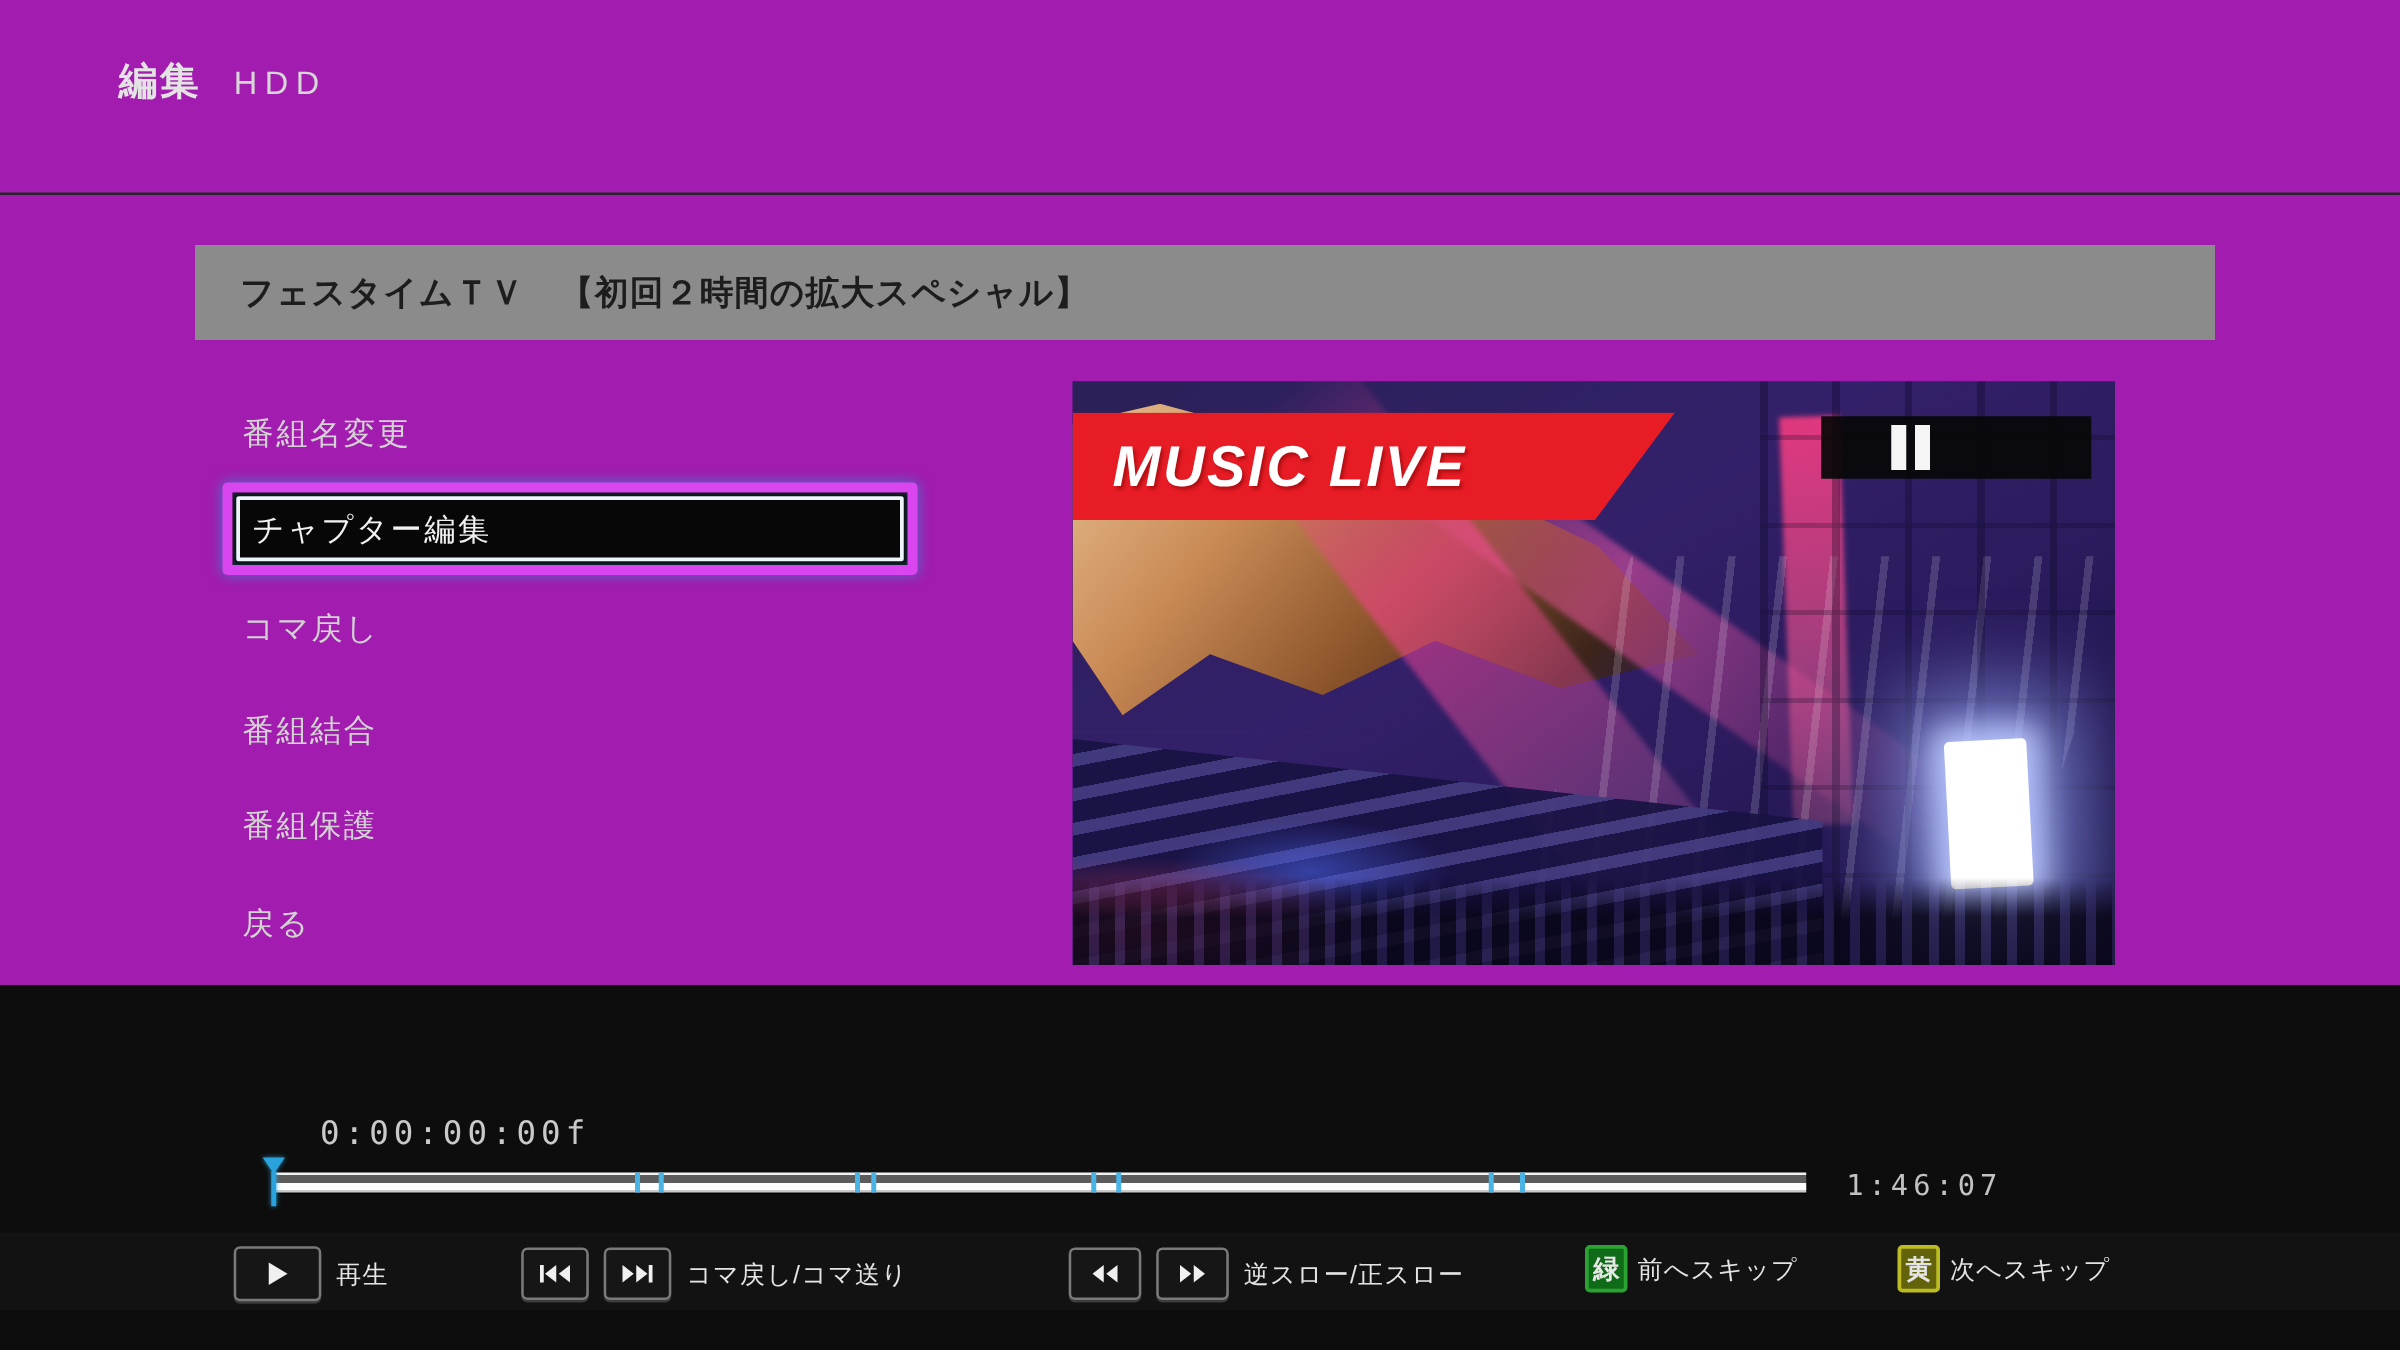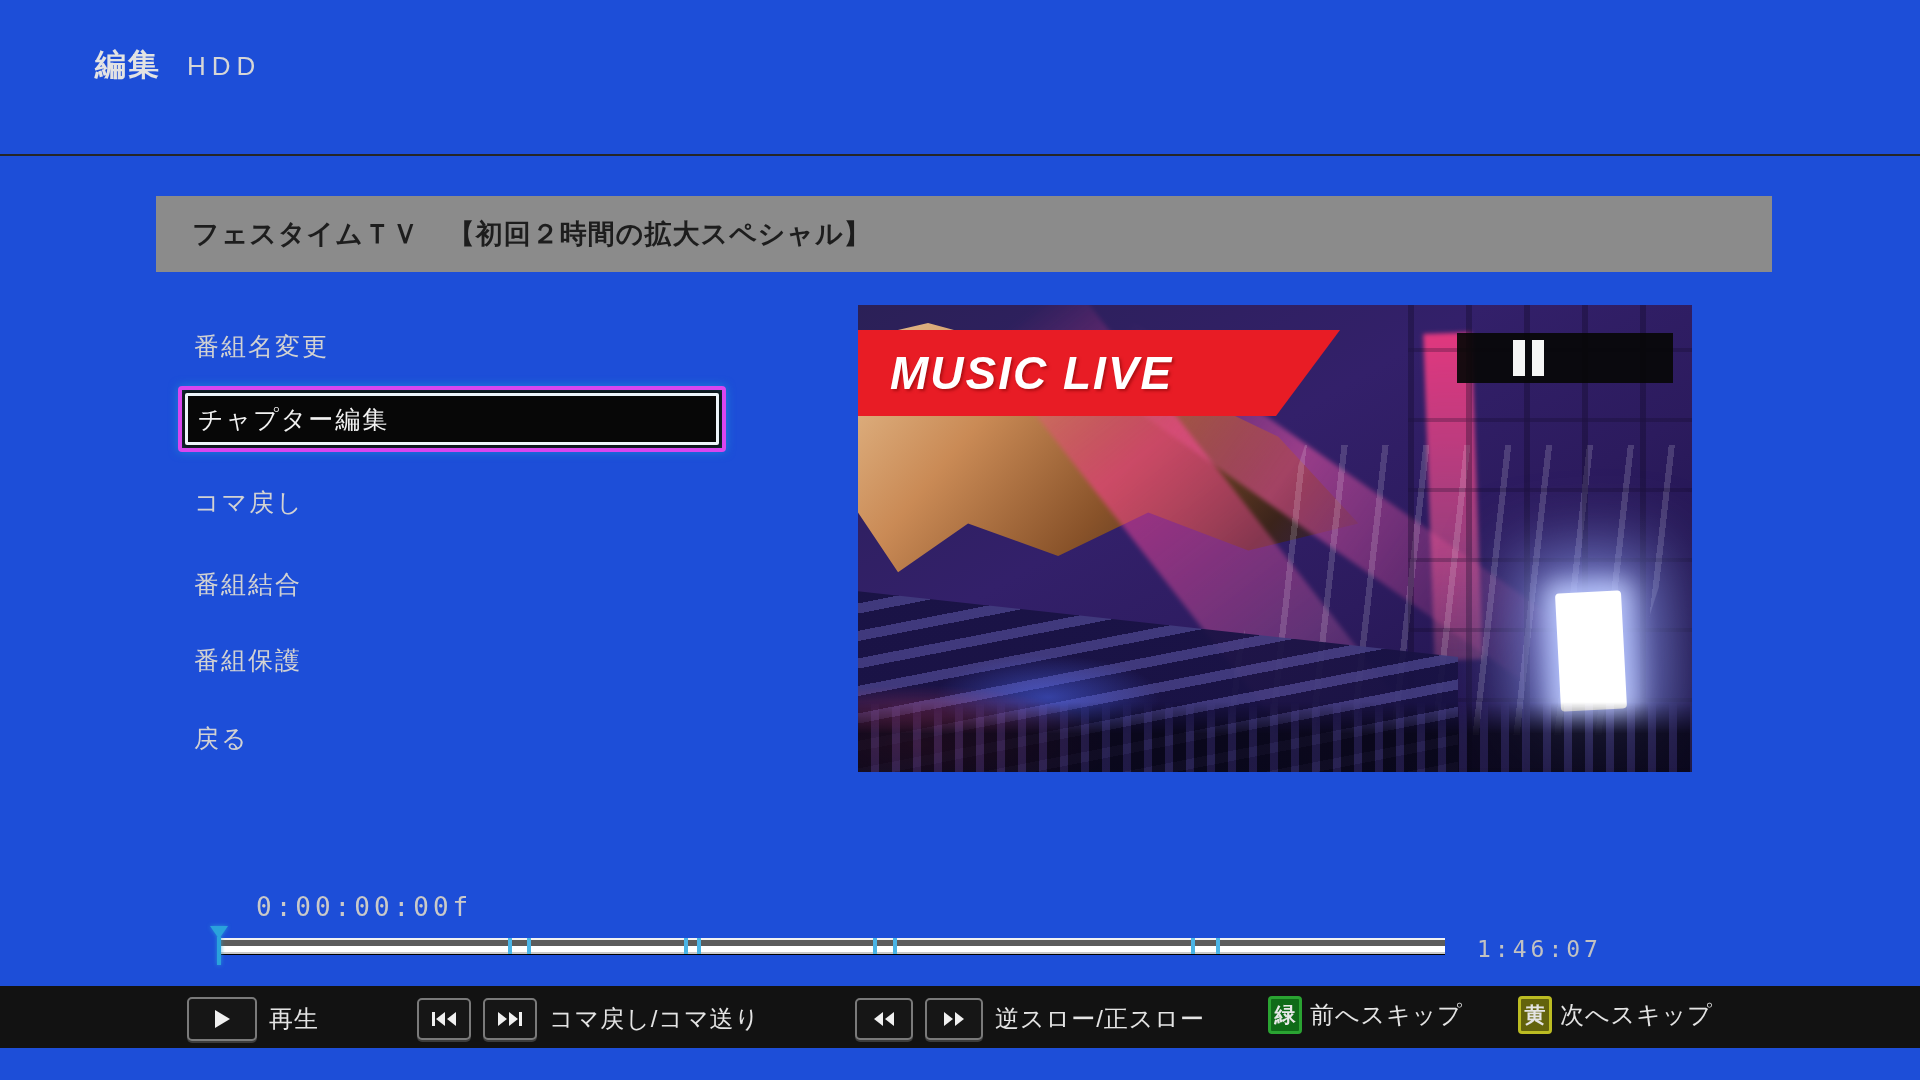--- a/index.html
+++ b/index.html
@@ -1,33 +1,33 @@
 <!DOCTYPE html>
 <html><head>
 <meta charset="utf-8">
 <style>
   html,body{margin:0;padding:0;background:#0d0d0d;width:1920px;height:1080px;overflow:hidden;
     font-family:"Liberation Sans","DejaVu Sans",sans-serif;-webkit-font-smoothing:antialiased;}
-  .stage{position:absolute;inset:0;width:1920px;height:1080px;background:#1d4ed8;color:#ddd;}
+  .stage{position:absolute;inset:0;width:1920px;height:788px;background:#a21caf;color:#ddd;}
 
   
   .header{position:absolute;left:95px;top:44px;display:flex;align-items:baseline;gap:26px;}
   .header .title{font-size:31px;font-weight:bold;color:#e3e3e3;letter-spacing:2px;}
   .header .subtitle{font-size:26px;color:#d6d6d6;letter-spacing:6px;}
   .header-divider{position:absolute;left:0;top:154px;width:1920px;height:2px;background:#262626;}
 
   
   .program-bar{position:absolute;left:156px;top:196px;width:1616px;height:76px;background:#8b8b8b;
     display:flex;align-items:center;}
   .program-bar span{margin-left:36px;font-size:27px;font-weight:600;color:#1d1d1d;letter-spacing:1px;}
 
   
   .menu{position:absolute;left:178px;top:300px;width:560px;}
   .menu-item{position:absolute;left:16px;font-size:25px;color:#d2d2d2;letter-spacing:2px;white-space:nowrap;cursor:default;}
-  .menu-selected{position:absolute;left:0;top:86px;width:534px;height:52px;border:4px solid #d946ef;border-radius:4px;
+  .menu-selected{position:absolute;left:0;top:86px;width:534px;height:52px;border:8px solid #d946ef;border-radius:4px;
     box-shadow:0 0 10px rgba(31,156,214,.65), inset 0 0 6px rgba(31,156,214,.35);background:#0b0b0b;padding:3px;}
   .menu-selected .inner{width:100%;height:100%;border:3px solid #edf5fb;border-radius:2px;background:#070707;
     box-sizing:border-box;display:flex;align-items:center;}
   .menu-selected .inner span{margin-left:10px;font-size:25px;color:#f2f2f2;letter-spacing:2px;white-space:nowrap;}
 
   
   .video{position:absolute;left:858px;top:305px;width:834px;height:467px;overflow:hidden;
     background:linear-gradient(150deg,#2b2057 0%,#33206a 38%,#2c1b5e 62%,#191143 100%);}
   .rock{position:absolute;left:0;top:18px;width:60%;height:58%;
     background:linear-gradient(130deg,#f0c894 0%,#d29055 28%,#8d5526 55%,#3c2417 80%,rgba(30,18,50,0) 100%);
@@ -85,21 +85,21 @@
   
   .control-bar{position:absolute;left:0;top:986px;width:1920px;height:62px;background:#121212;}
   .ctl{position:absolute;display:flex;align-items:center;gap:12px;}
   .btn{background:#161616;border:2px solid #7a7a7a;border-radius:5px;box-shadow:0 2px 0 #3c3c3c;
     display:flex;align-items:center;justify-content:center;}
   .btn svg{display:block;}
   .key{border-radius:4px;display:flex;align-items:center;justify-content:center;
     font-size:21px;font-weight:bold;color:#e8e8e8;width:34px;height:38px;box-sizing:border-box;}
   .key.green{background:#0f6b18;border:3px solid #2aa332;}
   .key.yellow{background:#63630c;border:3px solid #bcbc22;color:#e4e4e4;}
-  .ctl-label{font-size:24px;color:#e4e4e4;letter-spacing:1px;white-space:nowrap;}
+  .ctl-label{font-size:20px;color:#e4e4e4;letter-spacing:1px;white-space:nowrap;}
 </style>
 </head>
 <body>
 
 <div class="stage">
 
   <div class="header">
     <span class="title">編集</span>
     <span class="subtitle">HDD</span>
   </div>

